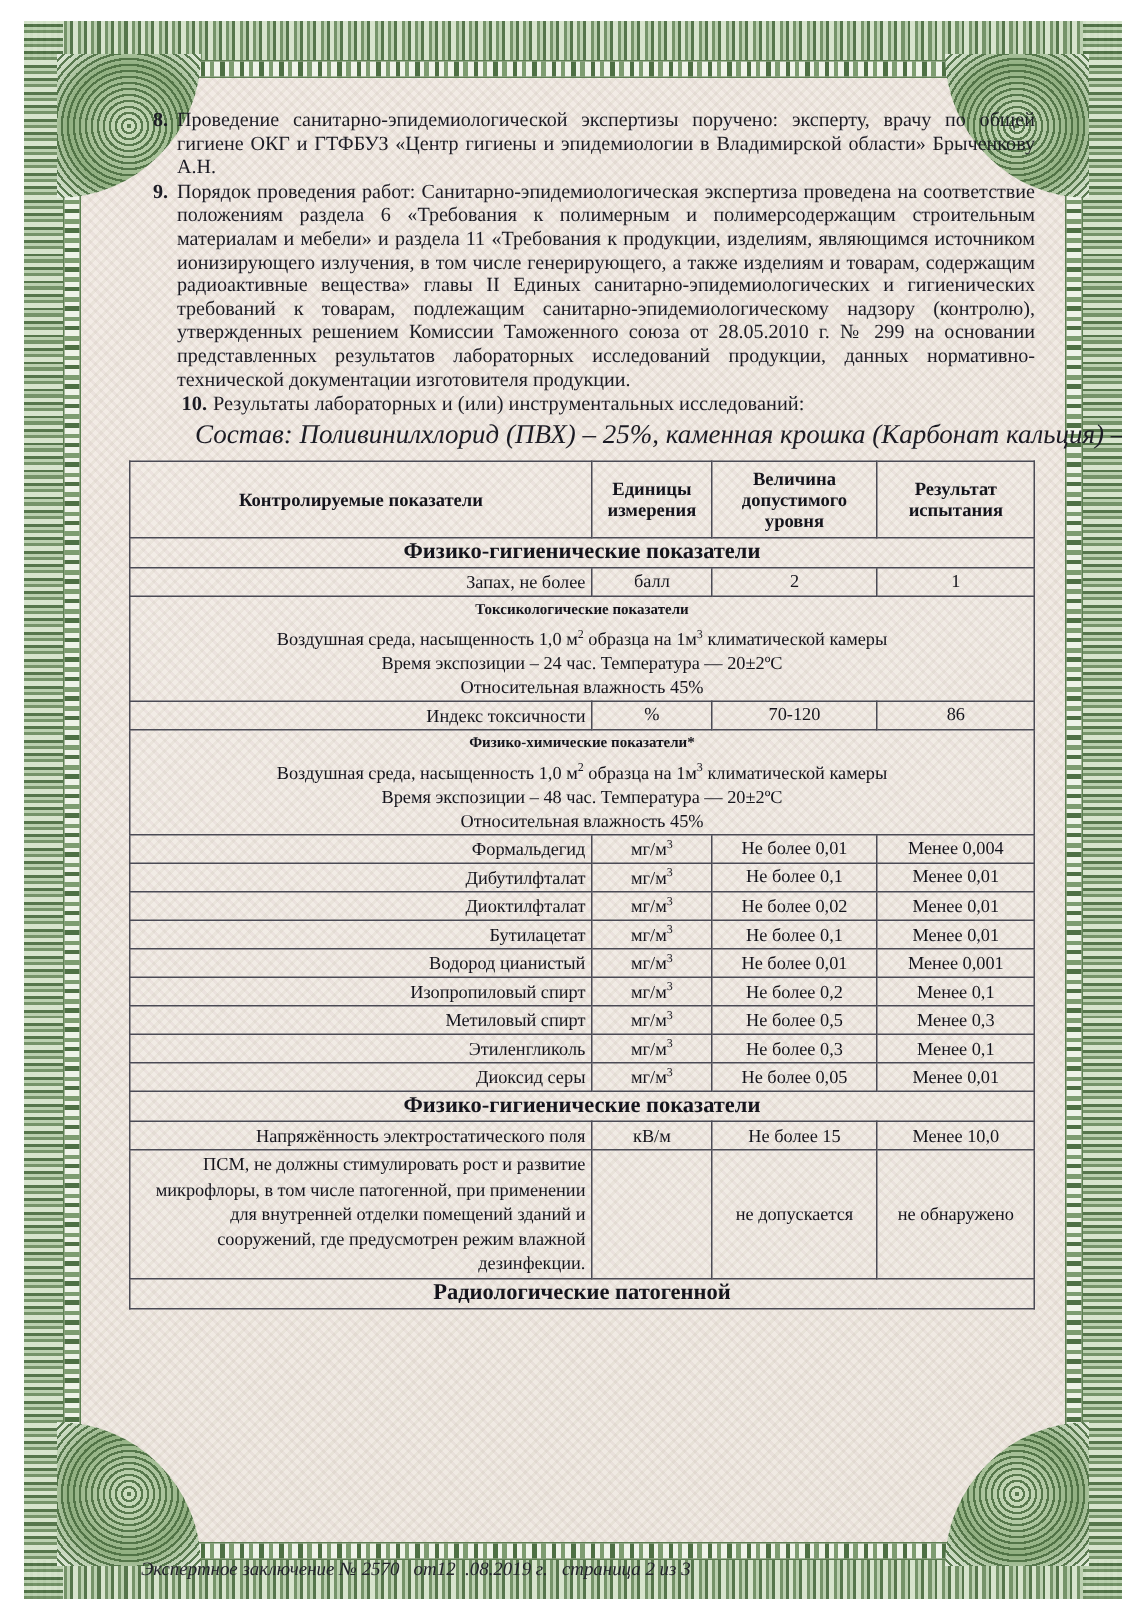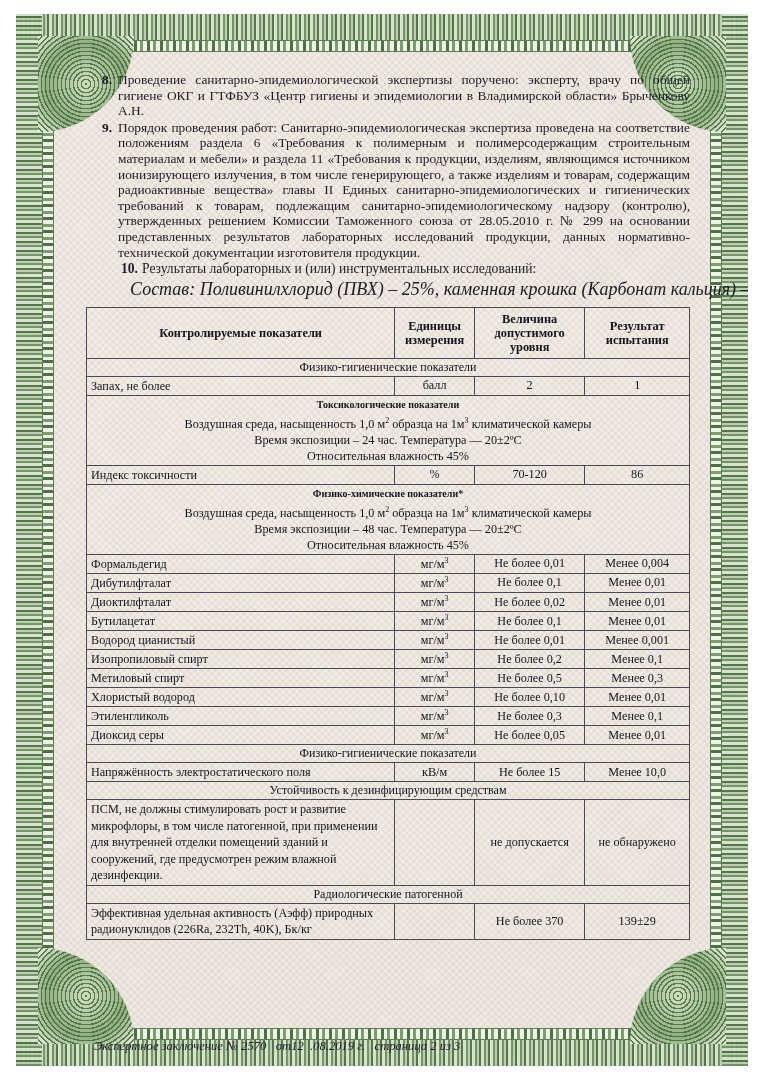--- a/index.html
+++ b/index.html
@@ -123,32 +123,32 @@
   }
   table.results thead th {
     font-weight: bold;
     text-align: center;
     font-size: 12.4px;
     line-height: 14px;
     padding: 4px 3px;
   }
   td.section {
     text-align: center;
-    font-weight: normal;
-    font-size: 12px;
+    font-weight: bold;
+    font-size: 15px;
     padding: 3px 4px;
   }
   td.cond {
     text-align: center;
     font-size: 12.2px;
     line-height: 16px;
     padding: 2px 4px 4px 4px;
   }
   td.cond .ttl { font-weight: bold; font-size: 10px; display:block; }
-  td.name { text-align: left; padding-left: 6px; line-height: 16px; margin-top: 32px; }
+  td.name { text-align: right; padding-left: 6px; line-height: 16px; margin-top: 32px; }
   td.unit, td.limit, td.result { text-align: center; }
   td.multiline { line-height: 16.5px; padding: 3px 6px; }
   sup { font-size: 8px; vertical-align: super; }
 
   
   .footer {
     position: absolute;
     left: 78px; top: 992px;
     font-style: italic;
     font-size: 12.6px;
@@ -270,26 +270,20 @@
             <td class="limit">Не более 0,2</td>
             <td class="result">Менее 0,1</td>
           </tr>
           <tr>
             <td class="name">Метиловый спирт</td>
             <td class="unit">мг/м<sup>3</sup></td>
             <td class="limit">Не более 0,5</td>
             <td class="result">Менее 0,3</td>
           </tr>
           <tr>
-            <td class="name">Хлористый водород</td>
-            <td class="unit">мг/м<sup>3</sup></td>
-            <td class="limit">Не более 0,10</td>
-            <td class="result">Менее 0,01</td>
-          </tr>
-          <tr>
             <td class="name">Этиленгликоль</td>
             <td class="unit">мг/м<sup>3</sup></td>
             <td class="limit">Не более 0,3</td>
             <td class="result">Менее 0,1</td>
           </tr>
           <tr>
             <td class="name">Диоксид серы</td>
             <td class="unit">мг/м<sup>3</sup></td>
             <td class="limit">Не более 0,05</td>
             <td class="result">Менее 0,01</td>
@@ -297,36 +291,27 @@
           <tr>
             <td class="section" colspan="4">Физико-гигиенические показатели</td>
           </tr>
           <tr>
             <td class="name">Напряжённость электростатического поля</td>
             <td class="unit">кВ/м</td>
             <td class="limit">Не более 15</td>
             <td class="result">Менее 10,0</td>
           </tr>
           <tr>
-            <td class="section" colspan="4">Устойчивость к дезинфицирующим средствам</td>
-          </tr>
-          <tr>
             <td class="name multiline">ПСМ, не должны стимулировать рост и развитие микрофлоры, в том числе патогенной, при применении для внутренней отделки помещений зданий и сооружений, где предусмотрен режим влажной дезинфекции.</td>
             <td class="unit"></td>
             <td class="limit">не допускается</td>
             <td class="result">не обнаружено</td>
           </tr>
           <tr>
             <td class="section" colspan="4">Радиологические патогенной</td>
-          </tr>
-          <tr>
-            <td class="name multiline">Эффективная удельная активность (Аэфф) природных радионуклидов (226Ra, 232Th, 40K),  Бк/кг</td>
-            <td class="unit"></td>
-            <td class="limit">Не более 370</td>
-            <td class="result">139±29</td>
           </tr>
         </tbody>
     </table>
   </div>
 
   <div class="footer">
     <div>Экспертное заключение № 2570   от12  .08.2019 г.   страница 2 из 3</div>
     
   </div>
 </div>

